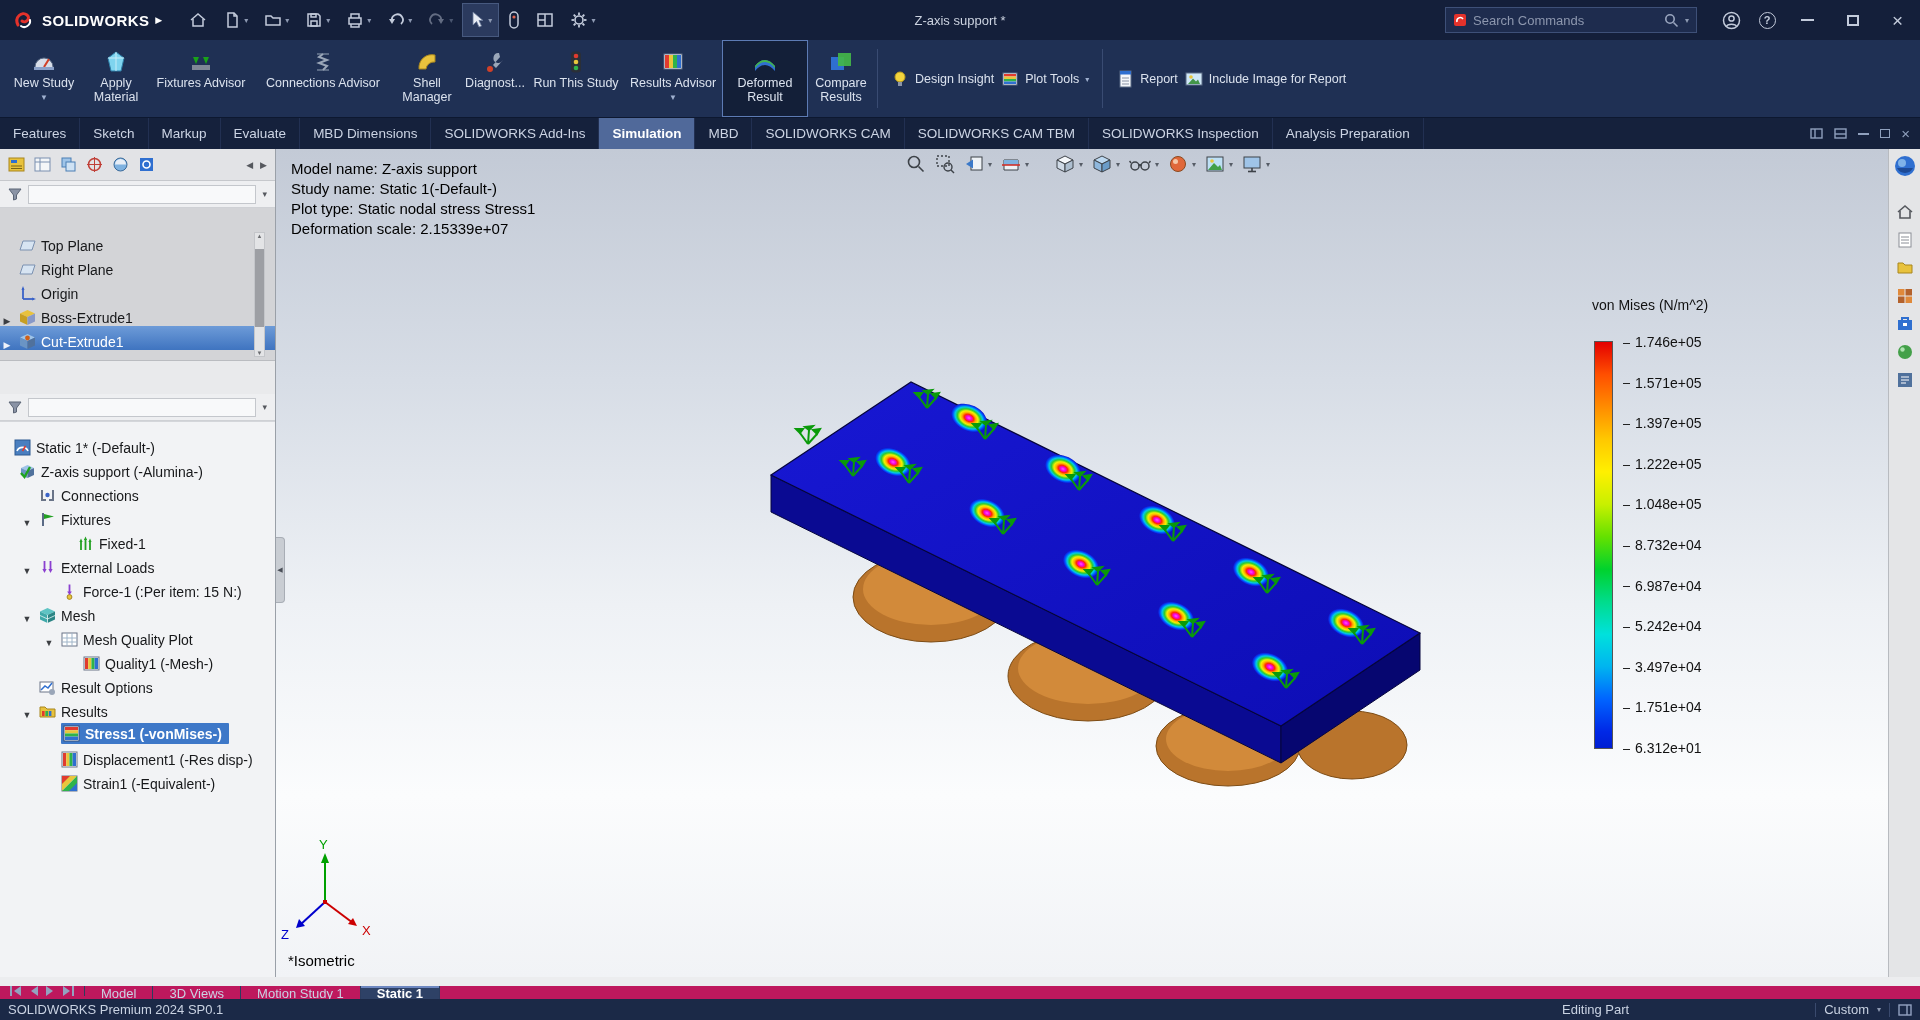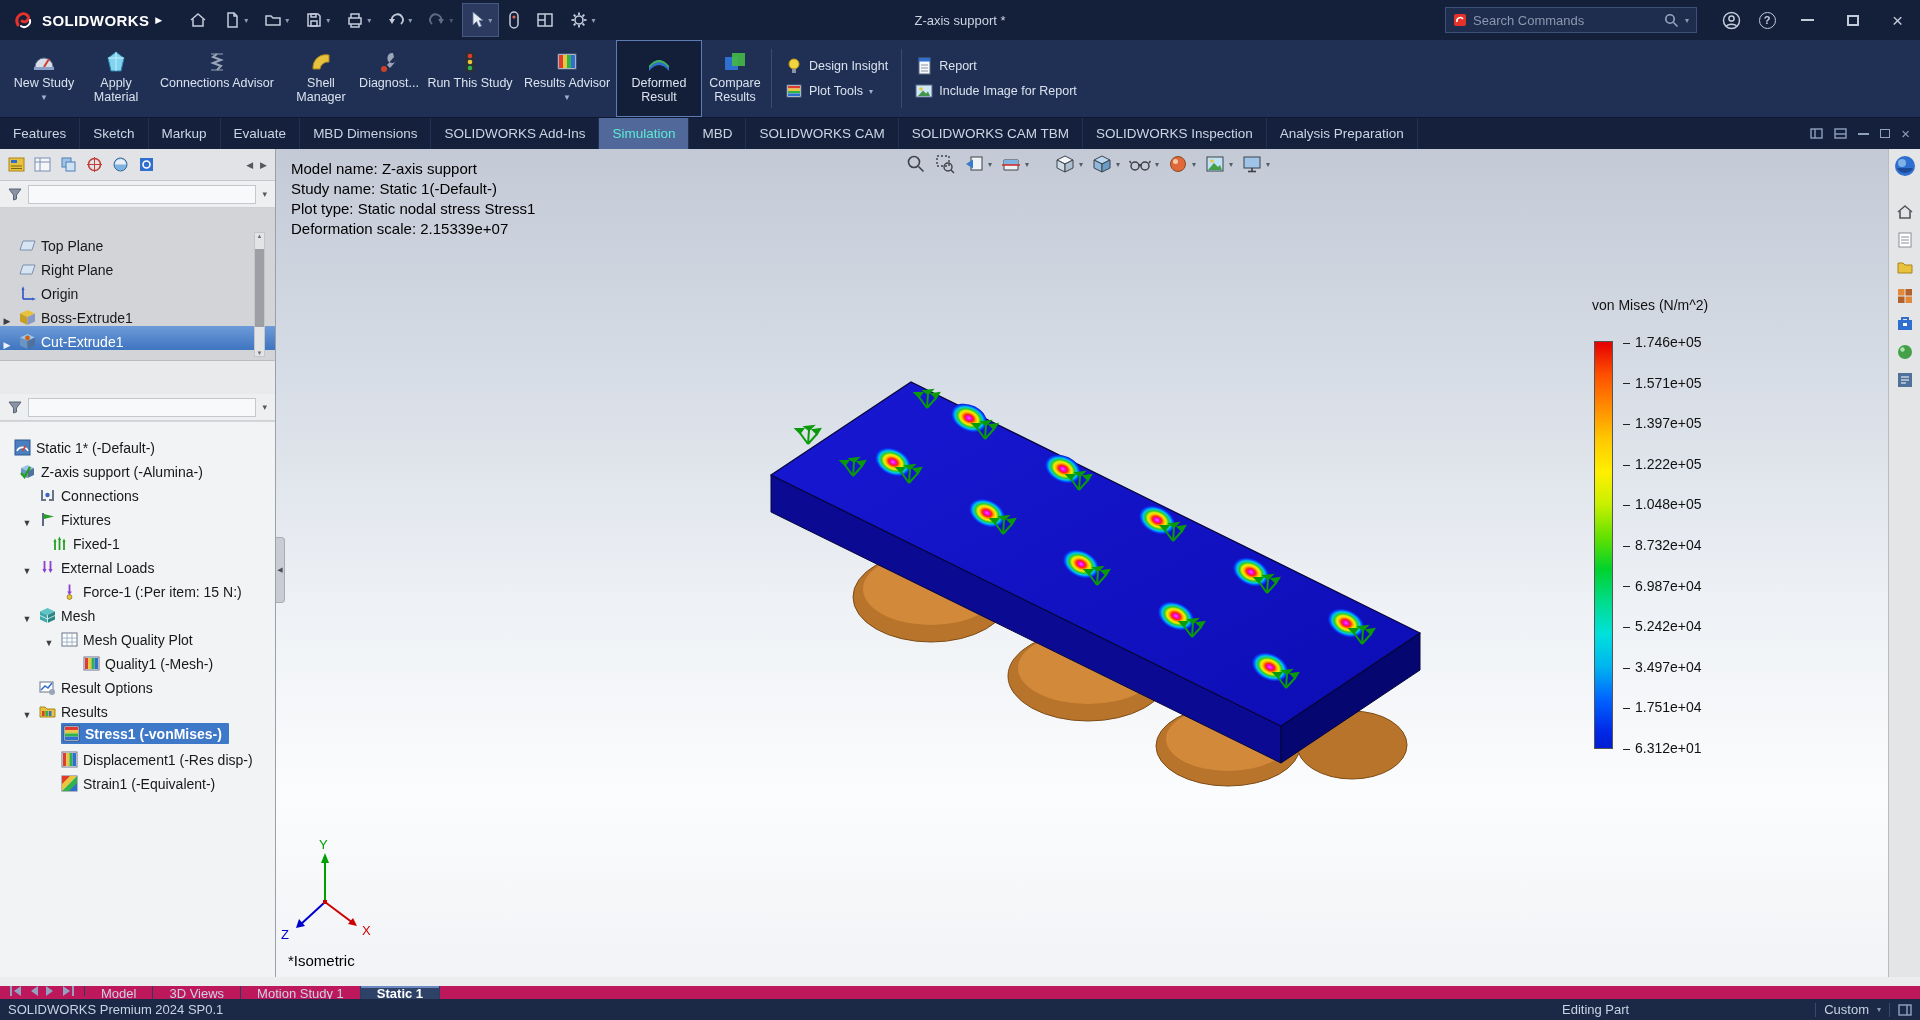--- a/index.html
+++ b/index.html
@@ -28,28 +28,28 @@
   .w-min{width:13px;height:2px;background:#c3cbdb}
   .w-max{width:12px;height:11px;border:2px solid #c3cbdb}
   .w-close{font-size:19px;color:#c3cbdb;line-height:1}
 
   
   .ribbon{position:absolute;top:40px;left:0;width:100%;height:78px;background:#1f3054;display:flex;align-items:stretch;padding-left:4px;border-bottom:1px solid #0d1830}
   .rb-btn{display:flex;flex-direction:column;align-items:center;justify-content:flex-start;padding-top:7px;color:#dbe2ee;font-size:12.5px;line-height:14px;text-align:center;border:1px solid transparent}
   .rb-ic{height:28px;display:flex;align-items:center;justify-content:center}
   .rb-cap{font-size:8px;color:#9fb0cf;margin-top:1px}
   .rb-btn.active{background:#131f38;border-color:#5d7bb4}
-  .rb-stack{display:flex;flex-direction:column;justify-content:center;gap:7px;padding:0 10px;color:#dbe2ee;font-size:12.5px}
+  .rb-stack{display:flex;flex-direction:row;justify-content:center;gap:7px;padding:0 10px;color:#dbe2ee;font-size:12.5px}
   .rb-srow{display:flex;align-items:center;gap:6px;white-space:nowrap}
   .rb-sep{width:1px;background:#394b72;margin:9px 3px}
 
   
   .tabrow{position:absolute;top:118px;left:0;width:100%;height:31px;background:#15213c;display:flex;align-items:stretch;color:#ccd4e4;font-size:13.5px}
   .tab{display:flex;align-items:center;padding:0 13px;border-right:1px solid #223052;white-space:nowrap}
-  .tab.active{background:#50699a;color:#5eead4;font-weight:normal}
+  .tab.active{background:#50699a;color:#ffffff;font-weight:bold}
   .tabrow-right{margin-left:auto;display:flex;align-items:center;gap:11px;padding-right:10px;color:#8fa0bd}
   .cw-min{width:11px;height:2px;background:#8fa0bd}
   .cw-max{width:10px;height:9px;border:1.5px solid #8fa0bd}
   .cw-close{font-size:15px;line-height:1;color:#8fa0bd}
 
   
   .leftpanel{position:absolute;top:149px;left:0;width:276px;height:828px;background:#e9eaec;border-right:1px solid #9aa0a8;display:flex;flex-direction:column}
   .lp-toolbar{height:32px;flex:0 0 32px;display:flex;align-items:center;gap:9px;padding:0 8px;background:#e2e3e6;border-bottom:1px solid #c6c8cc}
   .lp-arrows{margin-left:auto;display:flex;gap:7px;color:#55585e;font-size:9px}
   .lp-filter{height:27px;flex:0 0 27px;display:flex;align-items:center;gap:6px;padding:0 8px;background:#eeeff1;border-bottom:1px solid #cfd1d5}
@@ -276,20 +276,30 @@
     </div>
     <div class="rb-btn" style="width:64px">
       <span class="rb-ic">
           <svg width="24" height="24" viewBox="0 0 24 24">
             <polygon points="12,2 20,8 17,21 7,21 4,8" fill="#7fd4ef" stroke="#2e7fa8"></polygon>
             <path d="M12 2 L12 21 M4 8 L20 8" stroke="#c8ecf8" fill="none"></path>
           </svg>
         </span>
       <span>Apply Material</span>
     </div>
+    <div class="rb-btn" style="width:106px">
+      <span class="rb-ic">
+          <svg width="24" height="24" viewBox="0 0 24 24">
+            <rect x="3" y="15" width="18" height="5" fill="#7f8796"></rect>
+            <polygon points="7,14 4,7 10,7" fill="#19a319"></polygon>
+            <polygon points="17,14 14,7 20,7" fill="#19a319"></polygon>
+          </svg>
+        </span>
+      <span>Fixtures Advisor</span>
+    </div>
     <div class="rb-btn" style="width:138px">
       <span class="rb-ic">
           <svg width="24" height="24" viewBox="0 0 24 24">
             <path d="M6 4 H18 M6 20 H18" stroke="#5a6a85" stroke-width="2"></path>
             <path d="M12 4 L8 7 L16 10 L8 13 L16 16 L12 20" stroke="#9aa6b8" stroke-width="2" fill="none"></path>
           </svg>
         </span>
       <span>Connections Advisor</span>
     </div>
     <div class="rb-btn" style="width:70px">
@@ -605,21 +615,21 @@
       <div class="trow" style="padding-left:20px">
           <span class="exp">▼</span>
           <span class="ti">
             <svg width="17" height="17" viewBox="0 0 17 17">
               <rect x="3" y="2" width="2" height="13" fill="#5a6a85"></rect>
               <polygon points="5,3 15,5.5 5,8" fill="#23a123"></polygon>
             </svg>
           </span>
           <span>Fixtures</span>
         </div>
-      <div class="trow" style="padding-left:32px">
+      <div class="trow" style="padding-left:58px">
           <span class="exp"></span>
           <span class="ti">
             <svg width="17" height="17" viewBox="0 0 17 17">
               <g stroke="#23a123" stroke-width="1.8">
                 <line x1="4" y1="15" x2="4" y2="6"></line>
                 <line x1="8.5" y1="15" x2="8.5" y2="4"></line>
                 <line x1="13" y1="15" x2="13" y2="6"></line>
               </g>
               <polygon points="4,3.5 2.4,7 5.6,7" fill="#23a123"></polygon>
               <polygon points="8.5,1.5 6.9,5 10.1,5" fill="#23a123"></polygon>

